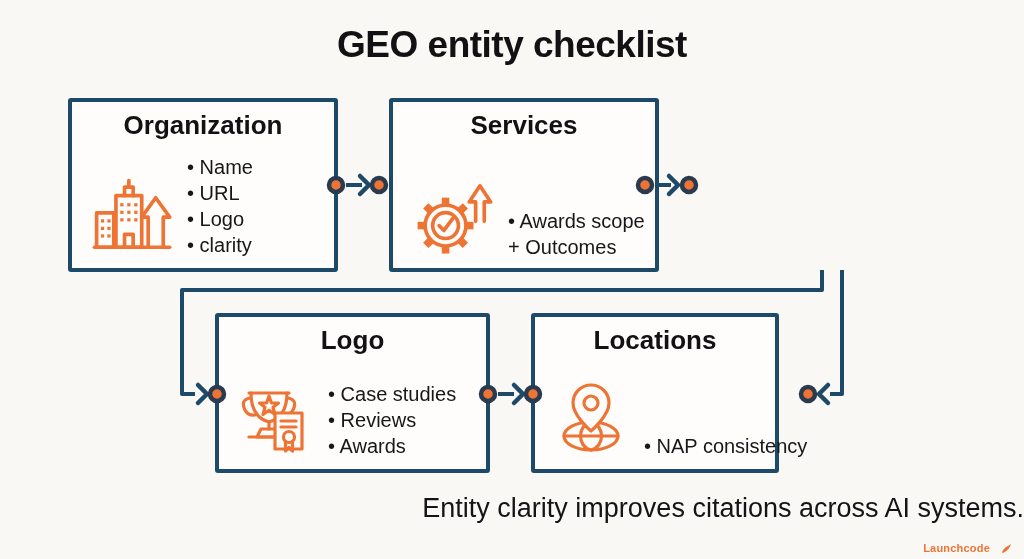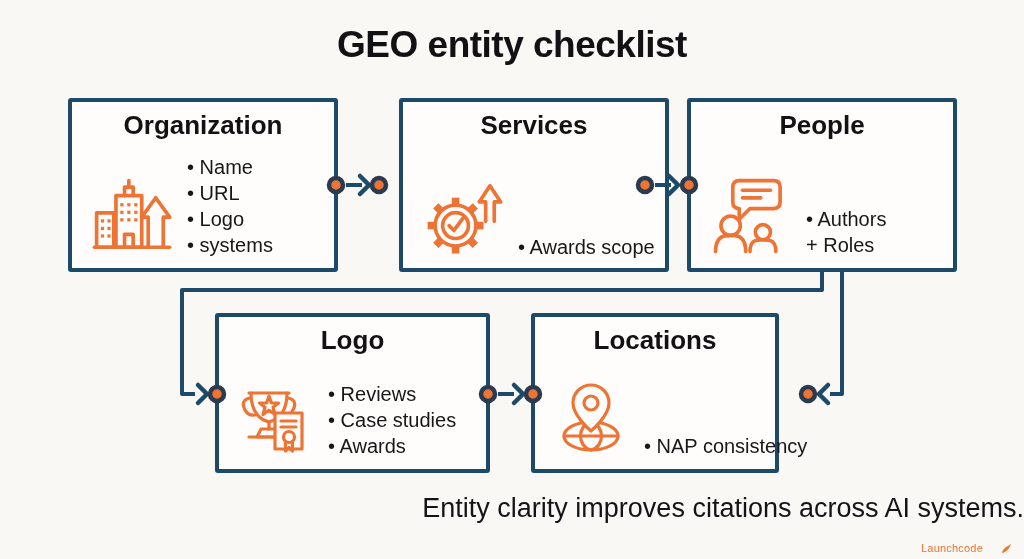--- a/index.html
+++ b/index.html
@@ -10,38 +10,38 @@
   html,body{margin:0;padding:0;background:var(--bg);}
   body{font-family:"Liberation Sans", sans-serif;}
   .stage{position:relative;width:1024px;height:559px;background:var(--bg);overflow:hidden;}
 
   .main-title{position:absolute;left:0;top:24px;width:100%;text-align:center;
     font-size:37px;font-weight:700;letter-spacing:-0.5px;color:#121214;margin:0;}
 
   .box{position:absolute;z-index:1;background:var(--box-bg);border:4px solid var(--navy);
     border-radius:3px;display:flex;flex-direction:column;}
   #box-organization{left:68px;top:98px;width:270px;height:174px;}
-  #box-services{left:399px;top:98px;width:270px;height:174px;gap:33px;}
+  #box-services{left:389px;top:98px;width:270px;height:174px;gap:33px;}
   #box-people{left:687px;top:98px;width:270px;height:174px;}
   #box-proof{left:215px;top:313px;width:275px;height:160px;}
   #box-locations{left:531px;top:313px;width:248px;height:160px;}
 
   .box-title{text-align:center;font-size:26px;font-weight:700;color:#121214;margin:8px 0 0;}
   .box-body{flex:1;display:flex;align-items:flex-end;gap:13px;padding:0 8px 10px 16px;}
   .icon{width:86px;height:86px;color:var(--orange);flex:none;}
   .row2 .icon{width:80px;height:80px;}
   .icon svg{width:100%;height:100%;display:block;}
   .items{list-style:none;margin:0;padding:0;font-size:20px;color:#17171a;
     line-height:1.3;white-space:nowrap;}
 
   .caption{position:absolute;left:0;top:493px;width:100%;text-align:right;
     font-size:27px;color:#141416;margin:0;}
 
-  .logo{position:absolute;right:12px;bottom:5px;display:flex;align-items:center;gap:18px;
-    color:var(--orange);font-size:11px;font-weight:400;letter-spacing:0.2px;}
+  .logo{position:absolute;right:12px;bottom:5px;display:flex;align-items:center;gap:11px;
+    color:var(--orange);font-size:11px;font-weight:700;letter-spacing:0.2px;}
   .logo svg{width:11px;height:11px;display:block;}
 
   svg.connectors{position:absolute;left:0;top:0;z-index:2;pointer-events:none;}
   .line{stroke:var(--navy);stroke-width:4;fill:none;stroke-linejoin:round;}
   .chev{stroke:var(--navy);stroke-width:4.5;fill:none;stroke-linejoin:miter;stroke-linecap:round;}
   .dot{fill:var(--orange);stroke:var(--dot-ring);stroke-width:4.5;}
 </style>
 </head>
 <body>
 
@@ -77,21 +77,21 @@
               <rect x="36.5" y="43" width="3" height="3"></rect>
               <rect x="43" y="43" width="3" height="3"></rect>
           </g>
           <path d="M34 70 V58 H42 V70"></path>
         </svg>
       </span>
       <ul class="items">
         <li>• Name</li>
         <li>• URL</li>
         <li>• Logo</li>
-        <li>• systems</li>
+        <li>• clarity</li>
       </ul>
     </div>
   </div>
 
   <div class="box" id="box-services">
     <h2 class="box-title">Services</h2>
     <div class="box-body">
       <span class="icon">
         <svg viewBox="0 0 80 80" fill="none" stroke="currentColor" stroke-width="3.4" stroke-linejoin="round" stroke-linecap="round">
           <circle cx="34" cy="48" r="19"></circle>
@@ -105,44 +105,25 @@
             <path d="M34 29 L34 22"></path>
               <path d="M47.4 34.6 L52.4 29.6"></path>
           </g>
           <circle cx="34" cy="48" r="12"></circle>
           <path d="M28 48 L32.5 52.5 L41 41"></path>
           <path d="M62 44 V26 H56 L66 11 L76 26 H70 V44"></path>
         </svg>
       </span>
       <ul class="items">
         <li>• Awards scope</li>
-      </ul>
-    </div>
-  </div>
-
-  <div class="box" id="box-people">
-    <h2 class="box-title">People</h2>
-    <div class="box-body">
-      <span class="icon">
-        <svg viewBox="0 0 80 80" fill="none" stroke="currentColor" stroke-width="3.4" stroke-linejoin="round" stroke-linecap="round">
-          <path d="M30 8 H62 Q68 8 68 14 V28 Q68 34 62 34 H40 L30 44 V34 Q24 34 24 28 V14 Q24 8 30 8 Z"></path>
-          <path d="M33 17 H59"></path>
-          <path d="M33 24 H50"></path>
-          <circle cx="22" cy="50" r="9"></circle>
-          <path d="M8 74 C8 61 14 59 22 59 C30 59 36 61 36 74"></path>
-          <circle cx="52" cy="56" r="7"></circle>
-          <path d="M40 74 C40 64 45 63 52 63 C59 63 64 64 64 74"></path>
-        </svg>
-      </span>
-      <ul class="items">
-        <li>• Authors</li>
-        <li>+ Roles</li>
-      </ul>
-    </div>
-  </div>
+        <li>+ Outcomes</li>
+      </ul>
+    </div>
+  </div>
+
 
   <div class="box row2" id="box-proof">
     <h2 class="box-title">Logo</h2>
     <div class="box-body">
       <span class="icon">
         <svg viewBox="0 0 80 80" fill="none" stroke="currentColor" stroke-width="3.2" stroke-linejoin="round" stroke-linecap="round">
           <path d="M14 14 H54"></path>
           <path d="M16 14 Q16 38 34 43 Q52 38 52 14"></path>
           <path d="M15 19 Q5 21 10 31 Q13 37 20 36"></path>
           <path d="M53 19 Q63 21 58 31 Q55 37 48 36"></path>
@@ -151,22 +132,22 @@
           <path d="M26 50 H42 L46 58 H22 Z"></path>
           <path d="M14 58 H46"></path>
           <rect x="40" y="34" width="27" height="36" fill="var(--box-bg)"></rect>
           <path d="M46 42 H61"></path>
           <path d="M46 48 H61"></path>
           <circle cx="54" cy="58" r="5.5" fill="var(--box-bg)"></circle>
           <path d="M50.5 62 V72 L54 68.5 L57.5 72 V62"></path>
         </svg>
       </span>
       <ul class="items">
+        <li>• Case studies</li>
         <li>• Reviews</li>
-        <li>• Case studies</li>
         <li>• Awards</li>
       </ul>
     </div>
   </div>
 
   <div class="box row2" id="box-locations">
     <h2 class="box-title">Locations</h2>
     <div class="box-body">
       <span class="icon">
         <svg viewBox="0 0 80 80" fill="none" stroke="currentColor" stroke-width="3.2" stroke-linejoin="round" stroke-linecap="round">

